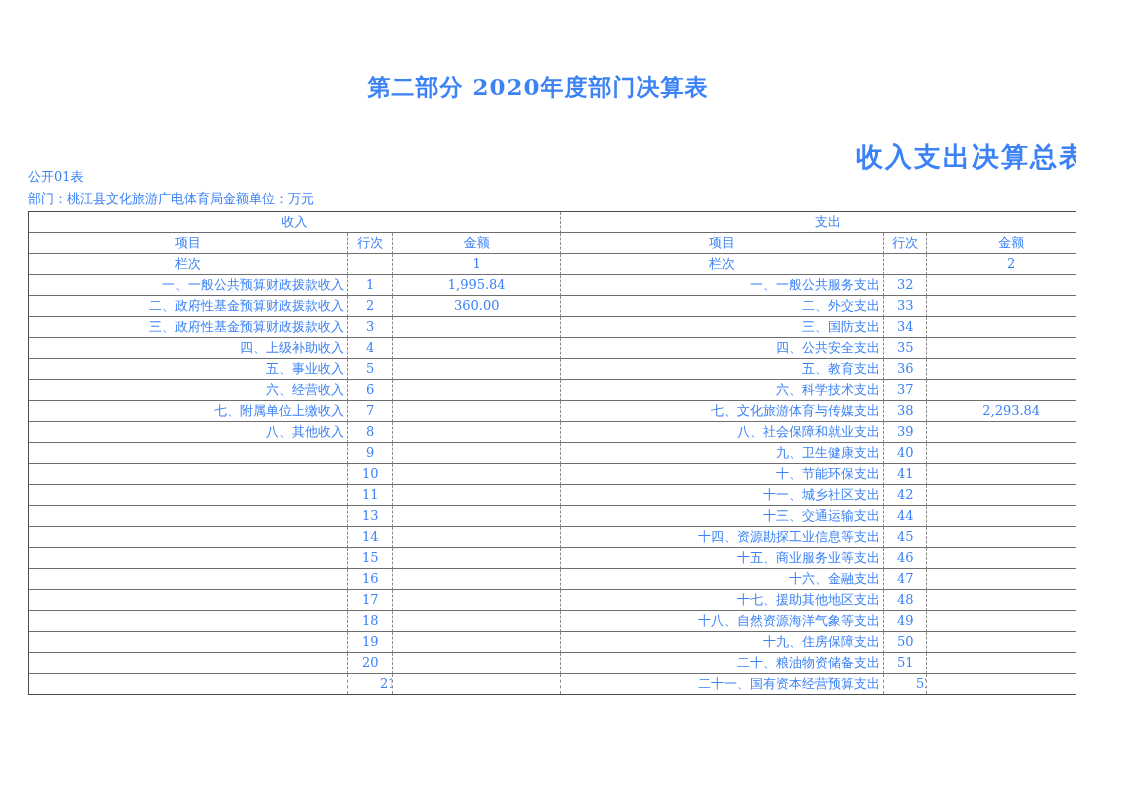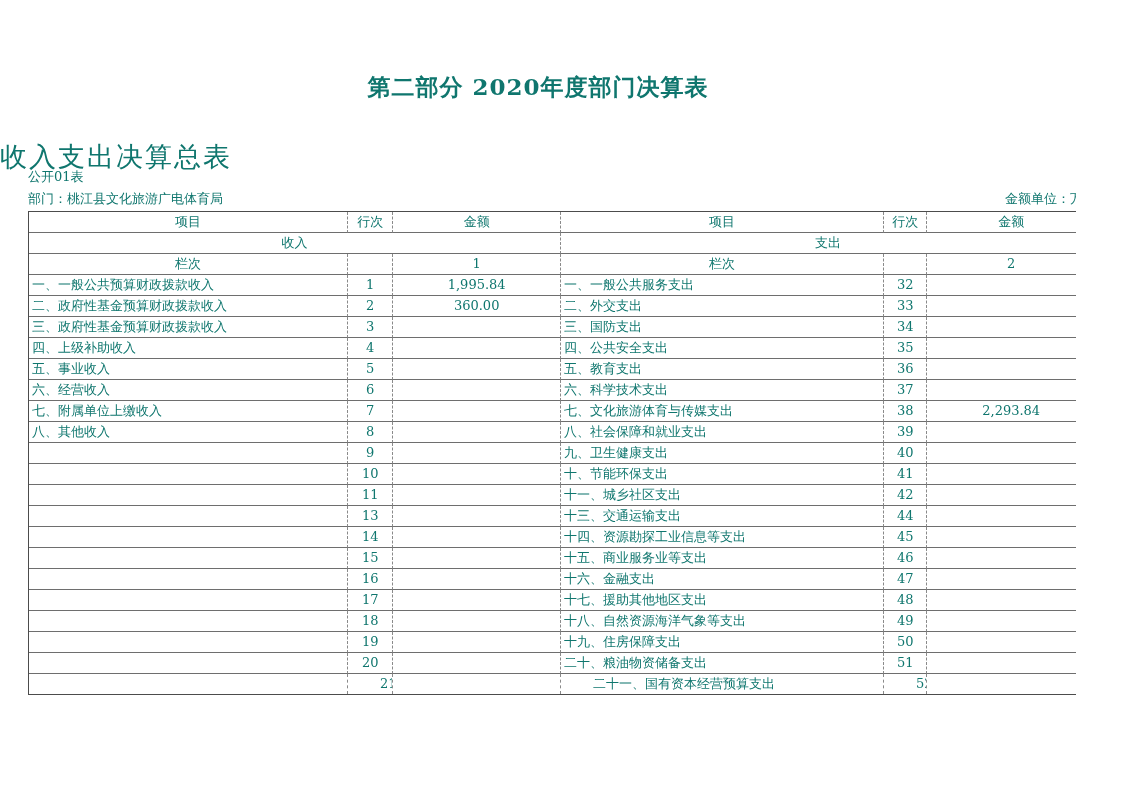--- a/index.html
+++ b/index.html
@@ -1,40 +1,40 @@
 <!DOCTYPE html>
 <html><head>
 <meta charset="utf-8">
 <style>
   html,body{margin:0;padding:0;background:#ffffff;}
   .page{
     position:relative;
     width:1076px;height:793px;
     background:#ffffff;
-    color:#0f766e;
+    color:#3b82f6;
     font-family:"DejaVu Serif","Liberation Serif",serif;
     overflow:hidden;
   }
   .doc-title{
     position:absolute;top:72px;left:0;width:100%;
     text-align:center;
     font-size:23px;font-weight:600;letter-spacing:1px;
   }
   .doc-subtitle{
-    position:absolute;top:139px;left:0;width:100%;
-    text-align:left;
-    font-size:27px;font-weight:400;letter-spacing:2px;
+    position:absolute;top:139px;left:12px;width:100%;
+    text-align:right;
+    font-size:27px;font-weight:700;letter-spacing:2px;
   }
   .sheet-label{
     position:absolute;top:168px;left:28px;width:1068px;
     text-align:left;font-size:13px;
   }
   .meta-line{
     position:absolute;top:190px;left:28px;width:1068px;
-    display:flex;justify-content:space-between;
+    display:flex;
     font-size:13px;
   }
   table.budget{
     position:absolute;top:211px;left:28px;
     width:1068px;
     border-collapse:separate;border-spacing:0;
     table-layout:fixed;
     border:1px solid #4c4c4c;
     font-size:13px;
   }
@@ -43,21 +43,21 @@
     line-height:20px;
     padding:0 3px;
     border-bottom:1px solid #6e6e6e;
     overflow:hidden;white-space:nowrap;
     box-sizing:content-box;
   }
   thead td{height:21px;line-height:21px;}
   tbody tr:last-child td{border-bottom:none;padding-left:32px;}
   .vd{border-left:1px dashed #8a8a8a;}
   .c{text-align:center;}
-  .item{text-align:left;}
+  .item{text-align:right;}
   .amt{text-align:center;}
 </style>
 </head>
 <body>
 
 <div class="page">
 
   <div class="doc-title">第二部分 2020年度部门决算表</div>
 
   <div class="doc-subtitle">收入支出决算总表</div>
@@ -73,30 +73,30 @@
     <colgroup>
       <col style="width:315px">
         <col style="width:45px">
         <col style="width:166px">
       <col style="width:320px">
         <col style="width:43px">
         <col style="width:167px">
     </colgroup>
     <thead>
       <tr>
+        <td colspan="3" class="c">收入</td>
+        <td colspan="3" class="c vd">支出</td>
+      </tr>
+      <tr>
         <td class="c">项目</td>
         <td class="c vd">行次</td>
         <td class="c vd">金额</td>
         <td class="c vd">项目</td>
         <td class="c vd">行次</td>
         <td class="c vd">金额</td>
-      </tr>
-      <tr>
-        <td colspan="3" class="c">收入</td>
-        <td colspan="3" class="c vd">支出</td>
       </tr>
       <tr>
         <td class="c">栏次</td>
         <td class="c vd"></td>
         <td class="c vd">1</td>
         <td class="c vd">栏次</td>
         <td class="c vd"></td>
         <td class="c vd">2</td>
       </tr>
     </thead>

